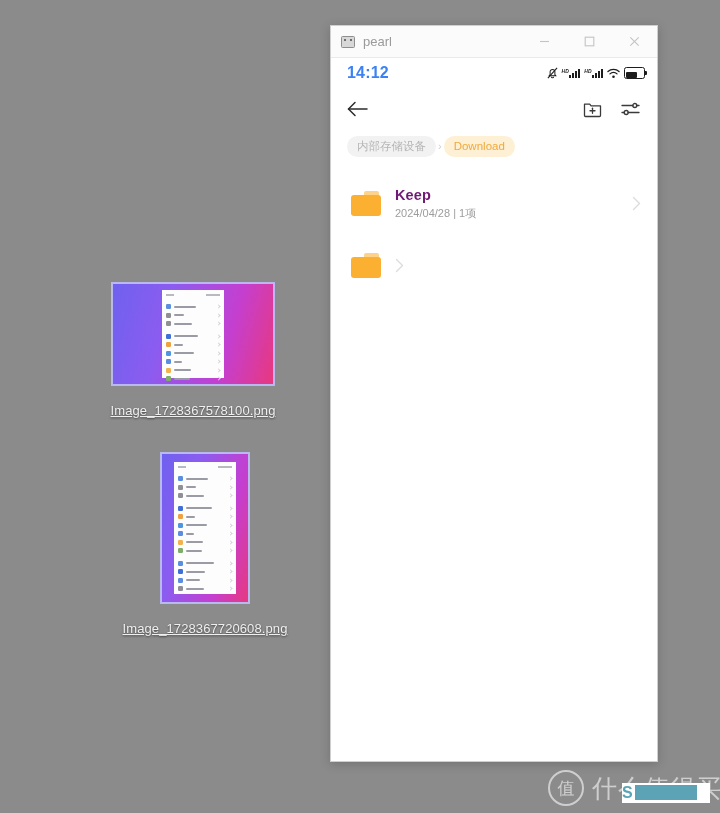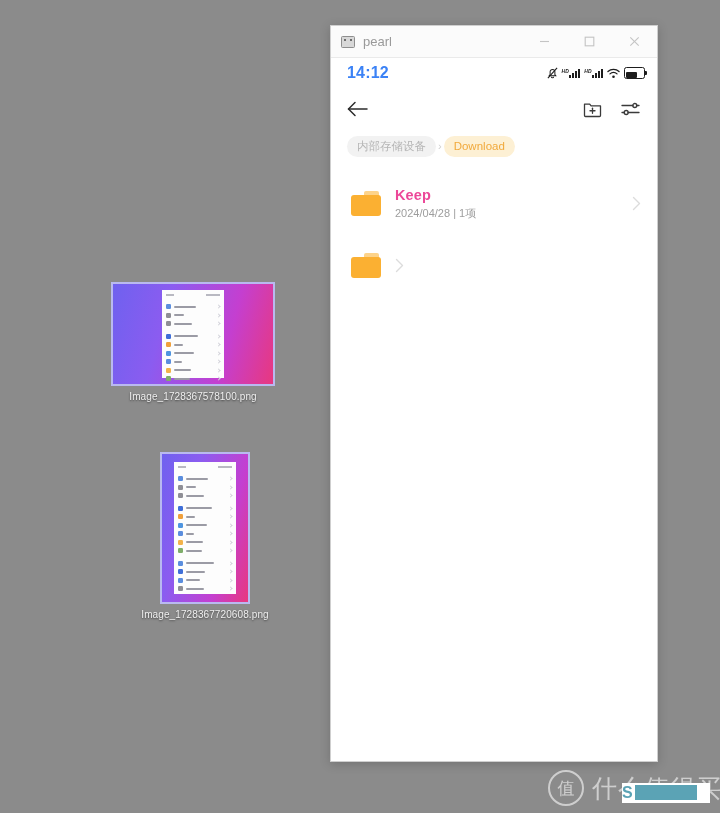--- a/index.html
+++ b/index.html
@@ -101,26 +101,27 @@
   .mini-row .ch {
     margin-left: auto;
     width: 2px;
     height: 2px;
     border-left: 1px solid #d2d2da;
     border-top: 1px solid #d2d2da;
     transform: rotate(135deg);
   }
 
   .icon-label {
-    margin-top: 5px;
-    font-size: 10px;
+    margin-top: 17px;
+    font-size: 13px;
     color: #efefef;
     text-shadow: 0 1px 2px rgba(0,0,0,.55);
     white-space: nowrap;
     letter-spacing: .1px;
+    text-decoration: underline;
   }
 
   
   #app-window {
     position: absolute;
     left: 330px;
     top: 25px;
     width: 328px;
     height: 737px;
     background: #ffffff;
@@ -323,21 +324,21 @@
     position: absolute;
     right: 2px; top: 0;
     width: 15px; height: 7px;
     background: #fdd38a;
     border-radius: 2px 2px 0 0;
   }
   .file-meta { flex: 1 1 auto; min-width: 0; }
   .file-name {
     font-size: 14.5px;
     font-weight: bold;
-    color: #ec4899;
+    color: #701a75;
     line-height: 18px;
     letter-spacing: .1px;
   }
   .file-sub {
     font-size: 11px;
     color: #9d9d9d;
     line-height: 15px;
     margin-top: 2px;
   }
   .row-chevron {

